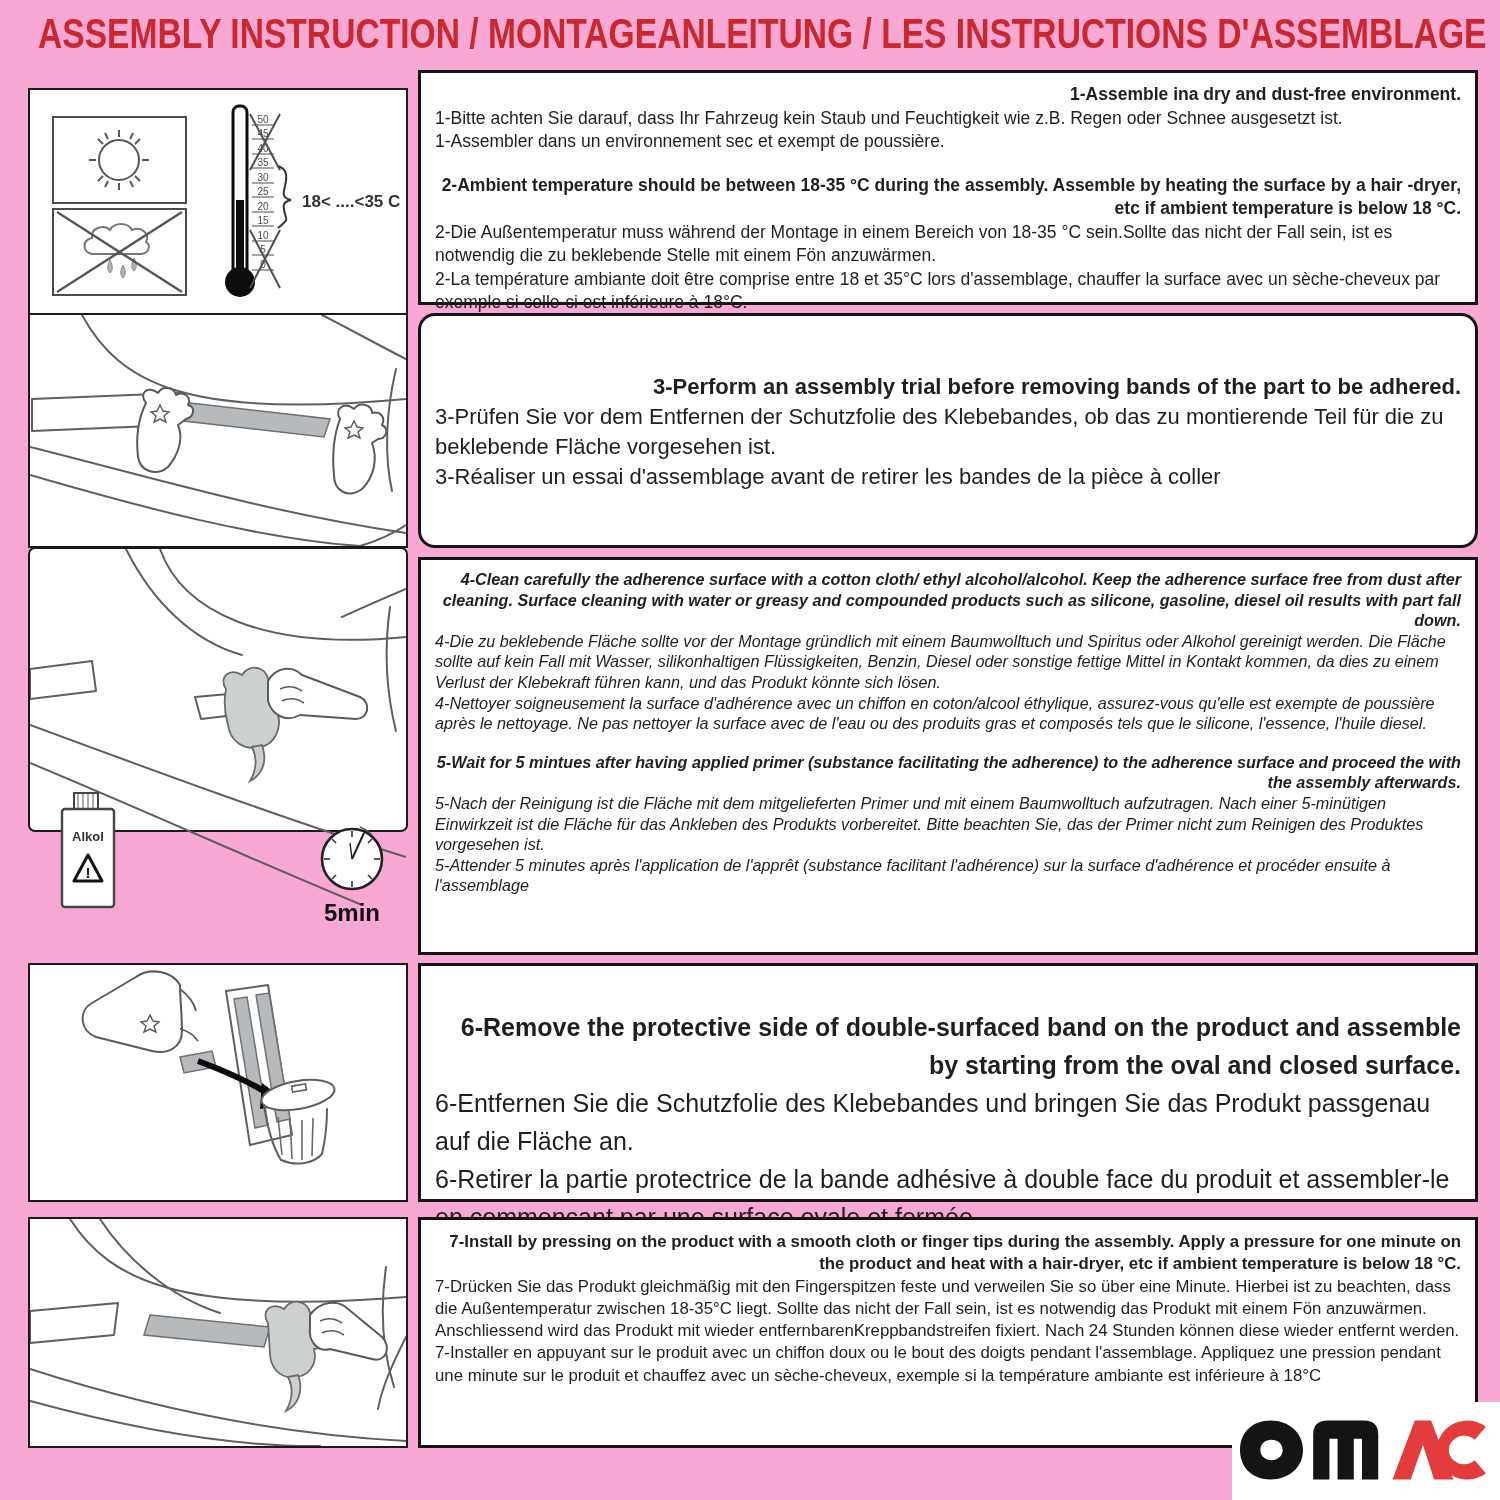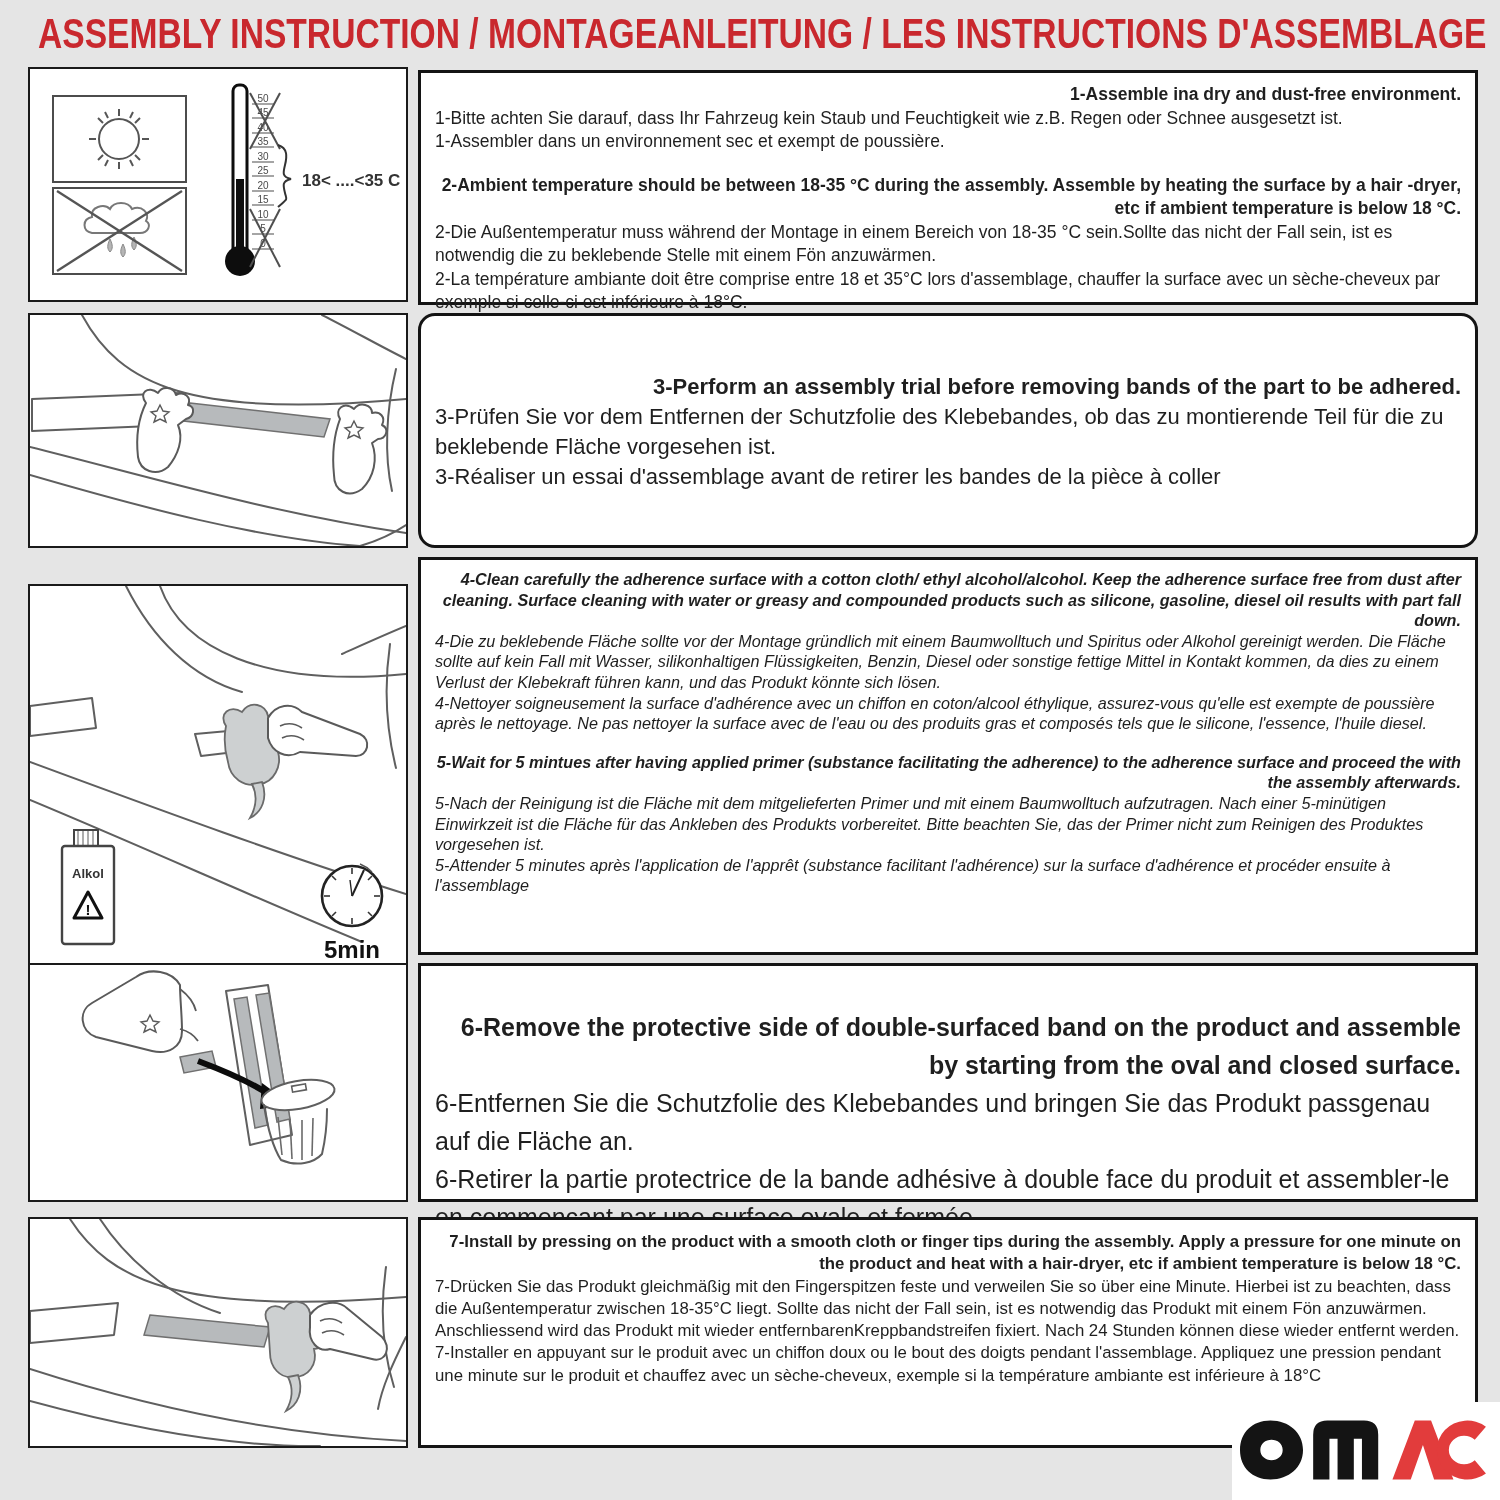--- a/index.html
+++ b/index.html
@@ -1,16 +1,16 @@
 <!DOCTYPE html>
 <html><head>
 <meta charset="utf-8">
 <style>
   html,body{margin:0;padding:0;background:#fff;}
-  #page{position:relative;width:1500px;height:1500px;background:#e5e5e5;overflow:hidden;
+  #page{position:relative;width:1500px;height:1500px;background:#f9a8d4;overflow:hidden;
         font-family:"Liberation Sans",sans-serif;color:#1f1f1f;}
   .title{position:absolute;left:38px;top:10px;margin:0;white-space:nowrap;
          font-size:42px;font-weight:800;letter-spacing:0px;color:#c9282e;
          transform:scaleX(0.80);transform-origin:0 0;}
   .illu{position:absolute;left:28px;width:380px;border:2px solid #1a1a1a;
         box-sizing:border-box;background:#fff;}
   .txt{position:absolute;left:418px;width:1060px;border:3px solid #141414;
        box-sizing:border-box;background:#fff;}
   .txt p{margin:0;}
   .b{font-weight:bold;text-align:right;}
@@ -19,23 +19,23 @@
   #txt2{top:313px;height:235px;padding:56px 14px 0;border-radius:17px;}
   #txt2 p{font-size:22px;line-height:30px;}
   #txt3{top:557px;height:398px;padding:9px 14px 0;font-style:italic;}
   #txt3 p{font-size:16.2px;line-height:20.6px;}
   #txt4{top:963px;height:239px;padding:42px 14px 0;}
   #txt4 p{font-size:25px;line-height:38px;}
   #txt5{top:1217px;height:231px;padding:11px 14px 0;}
   #txt5 p{font-size:16.8px;line-height:22.3px;}
   .gap1{margin-top:20px !important;}
   .gap3{margin-top:18px !important;}
-  #illu1{top:67px;height:235px;}
+  #illu1{top:88px;height:235px;}
   #illu2{top:313px;height:235px;}
-  #illu3{top:584px;height:398px;}
+  #illu3{top:547px;height:285px;border-radius:7px;}
   #illu4{top:963px;height:239px;}
   #illu5{top:1217px;height:231px;}
   .illu svg{display:block;}
   svg text{font-family:"Liberation Sans",sans-serif;}
   .sketch{stroke:#5f5f5f;stroke-width:2;fill:none;stroke-linecap:round;stroke-linejoin:round;}
   .plate{fill:#b7babc;stroke:#707070;stroke-width:1.5;}
   .cloth{fill:#cdd0d1;stroke:#6a6a6a;stroke-width:1.8;}
   .hand{fill:#ffffff;stroke:#5a5a5a;stroke-width:2;stroke-linejoin:round;}
   #logoBox{position:absolute;left:1232px;top:1402px;width:268px;height:98px;background:#fff;}
   .sr{position:absolute;width:1px;height:1px;overflow:hidden;clip:rect(0 0 0 0);}

